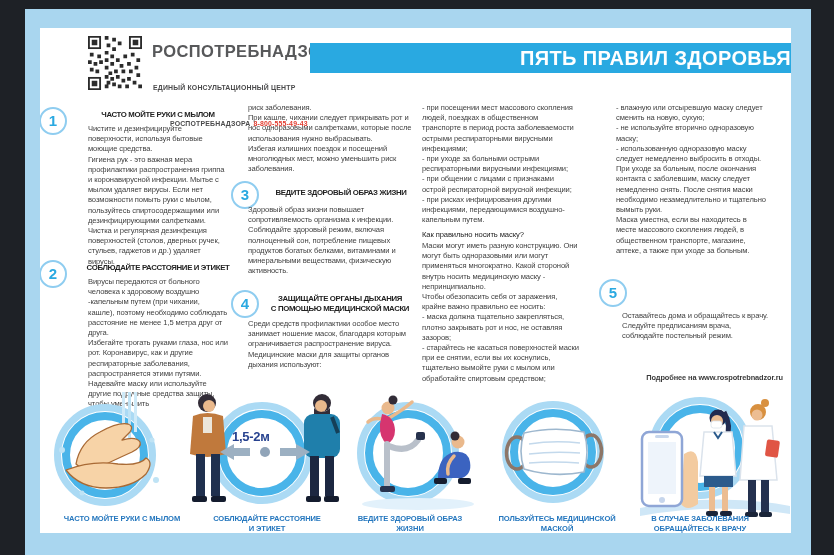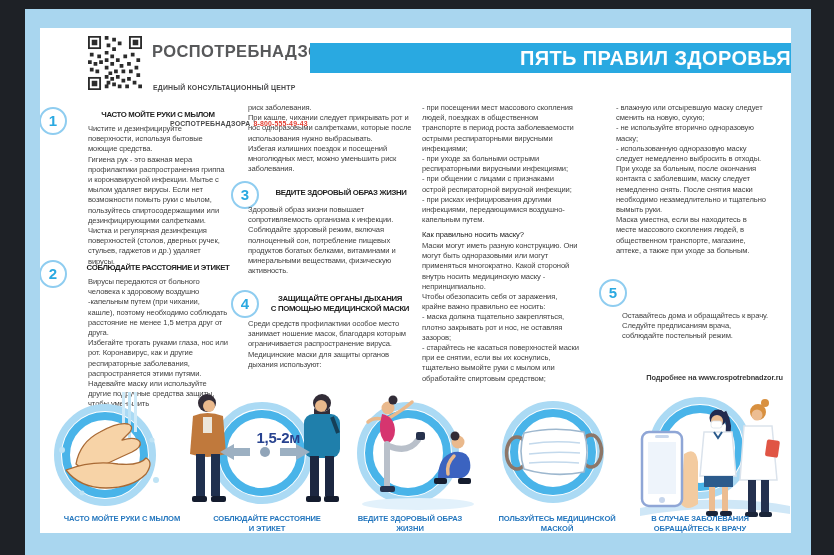--- a/index.html
+++ b/index.html
@@ -13,21 +13,21 @@
   .banner{position:absolute;left:270px;top:15px;width:481px;height:30px;background:#29a9e1;color:#fff;font-weight:bold;font-size:20px;line-height:30px;text-align:right;letter-spacing:.4px;white-space:pre}
   .num{position:absolute;width:28px;height:28px;border:2px solid #8fcdf0;border-radius:50%;color:#2aa9e1;font-size:15px;font-weight:bold;text-align:center;line-height:24px;background:#fff}
   .h{position:absolute;font-size:7.8px;font-weight:bold;color:#232323;line-height:10px;text-align:center;white-space:pre;letter-spacing:-.35px}
   .h5{font-size:7.5px}
   .t{position:absolute;font-size:7.6px;line-height:10.2px;color:#3f3f3f;white-space:pre-line;letter-spacing:-.1px}
   .lead{position:absolute;font-size:7.6px;line-height:10.2px;font-weight:normal;color:#232323;letter-spacing:-.1px;white-space:pre}
   .more{position:absolute;right:8px;top:345px;font-size:7.4px;font-weight:bold;color:#3a3a3a;letter-spacing:-.1px}
   .ic{position:absolute;width:102px;height:102px;border-radius:50%;border:7px solid #abdaf4;background:#fff}
   .ic::before{content:"";position:absolute;inset:1px;border:8px solid #49b4e9;border-radius:50%}
   .illu{position:absolute}
-  .dist{position:absolute;left:192px;top:401px;width:68px;text-align:right;font-size:15px;font-weight:bold;color:#27428f;letter-spacing:-.3px;z-index:5}
+  .dist{position:absolute;left:192px;top:401px;width:68px;text-align:left;font-size:13px;font-weight:bold;color:#27428f;letter-spacing:-.3px;z-index:5}
   .cap{position:absolute;top:486px;width:160px;font-size:7.6px;font-weight:bold;color:#2577be;text-align:center;line-height:9.6px;white-space:pre-line;letter-spacing:-.1px}
 </style>
 </head>
 <body>
 
 <div class="poster">
   <div class="content">
 
     <svg class="qr" viewBox="0 0 29 29">
       <g fill="#2b2b2b">

